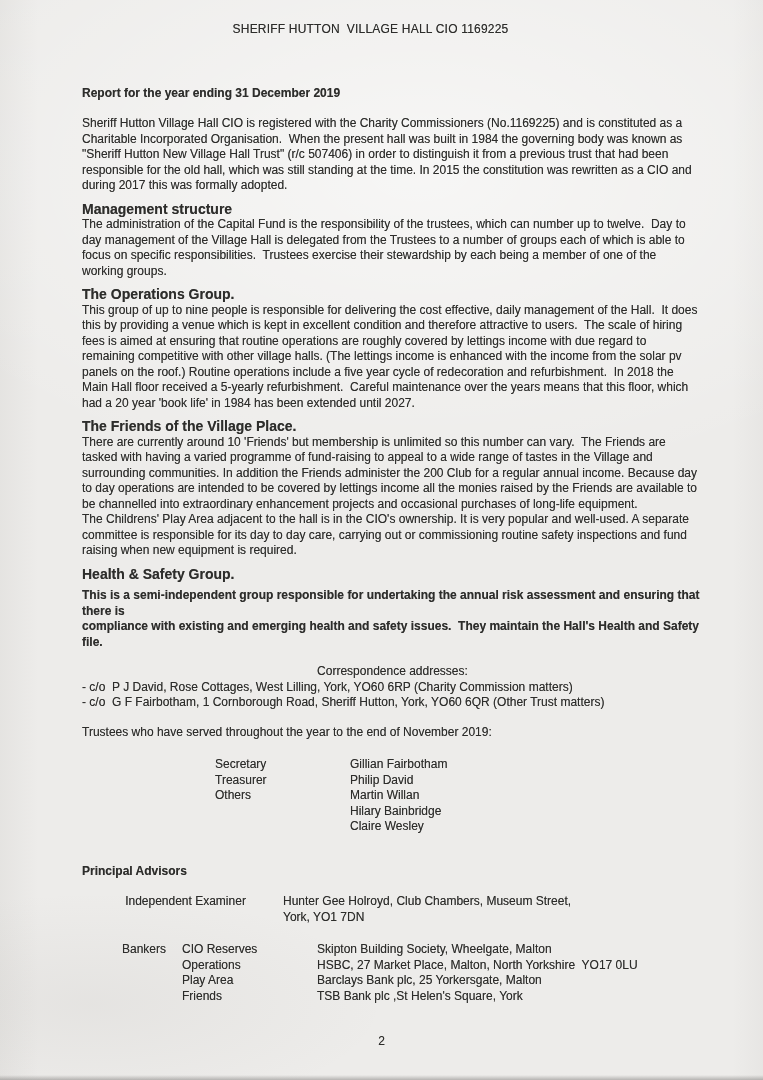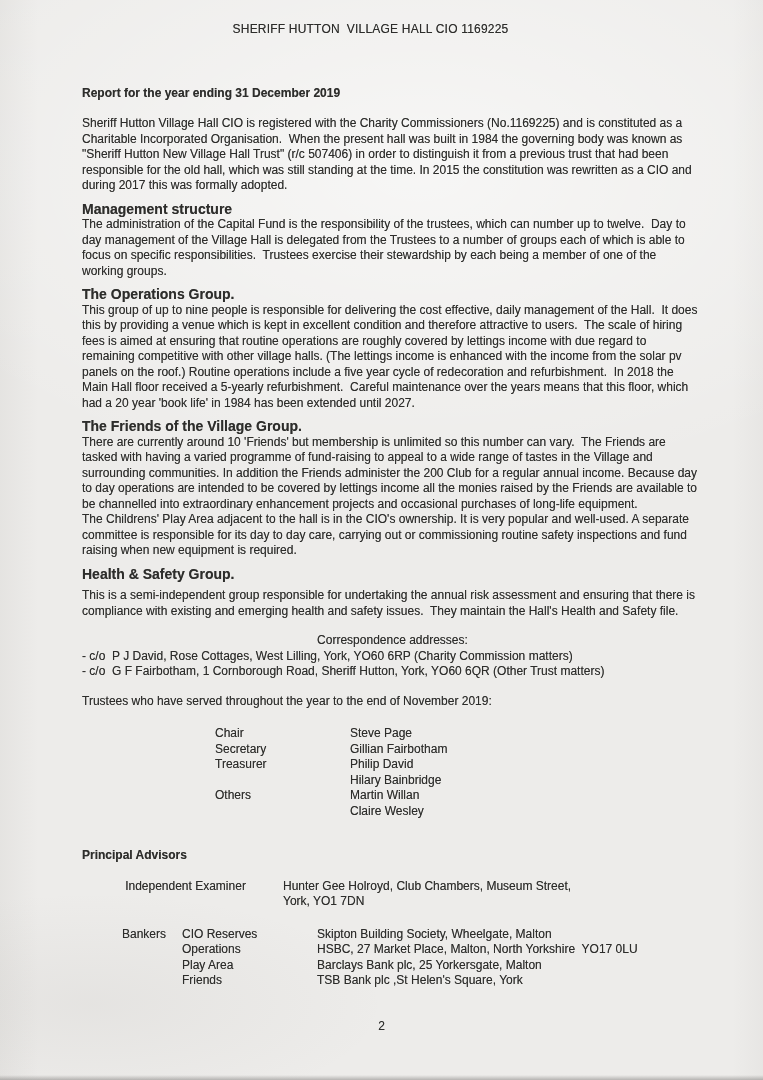--- a/index.html
+++ b/index.html
@@ -51,21 +51,21 @@
   .report-title {
     margin: 48px 0 15px 0;
     font-size: 12px;
     font-weight: bold;
   }
   .section-heading {
     margin: 8px 0 0 0;
     font-size: 14px;
     font-weight: bold;
   }
-  .health-body { margin-top: 6px; }
+  .health-body { margin-top: 6px; font-weight: bold; }
   .corr-title { margin-top: 14px; text-align: center; }
   .trustees-intro { margin-top: 14px; }
   .trustee-table { margin-top: 17px; padding-left: 133px; }
   .trustee-row { display: flex; }
   .trustee-role { width: 135px; flex: 0 0 135px; }
   .advisors-heading { margin: 29px 0 0 0; font-size: 12px; font-weight: bold; }
   .adv-row { display: flex; margin-top: 15px; padding-left: 6px; }
   .adv-label { width: 195px; flex: 0 0 195px; text-align: center; }
   .bankers { display: flex; margin-top: 17px; padding-left: 6px; margin-left: 34px; }
   .bankers-label { width: 60px; flex: 0 0 60px; }
@@ -100,21 +100,21 @@
 
     <p class="section-heading">The Operations Group.</p>
     <p class="para">This group of up to nine people is responsible for delivering the cost effective, daily management of the Hall.  It does
 this by providing a venue which is kept in excellent condition and therefore attractive to users.  The scale of hiring
 fees is aimed at ensuring that routine operations are roughly covered by lettings income with due regard to
 remaining competitive with other village halls. (The lettings income is enhanced with the income from the solar pv
 panels on the roof.) Routine operations include a five year cycle of redecoration and refurbishment.  In 2018 the
 Main Hall floor received a 5-yearly refurbishment.  Careful maintenance over the years means that this floor, which
 had a 20 year 'book life' in 1984 has been extended until 2027.</p>
 
-    <p class="section-heading">The Friends of the Village Group.</p>
+    <p class="section-heading">The Friends of the Village Place.</p>
     <p class="para">There are currently around 10 'Friends' but membership is unlimited so this number can vary.  The Friends are
 tasked with having a varied programme of fund-raising to appeal to a wide range of tastes in the Village and
 surrounding communities. In addition the Friends administer the 200 Club for a regular annual income. Because day
 to day operations are intended to be covered by lettings income all the monies raised by the Friends are available to
 be channelled into extraordinary enhancement projects and occasional purchases of long-life equipment.</p>
 
     <p class="para">The Childrens' Play Area adjacent to the hall is in the CIO's ownership. It is very popular and well-used. A separate
 committee is responsible for its day to day care, carrying out or commissioning routine safety inspections and fund
 raising when new equipment is required.</p>
 
@@ -123,38 +123,34 @@
 compliance with existing and emerging health and safety issues.  They maintain the Hall's Health and Safety file.</p>
 
     <p class="para corr-title">Correspondence addresses:</p>
     <p class="para">- c/o  P J David, Rose Cottages, West Lilling, York, YO60 6RP (Charity Commission matters)
 - c/o  G F Fairbotham, 1 Cornborough Road, Sheriff Hutton, York, YO60 6QR (Other Trust matters)</p>
 
     <p class="para trustees-intro">Trustees who have served throughout the year to the end of November 2019:</p>
 
     <div class="trustee-table">
       <div class="trustee-row">
-        <span class="trustee-role">Chair</span>
-        <span class="trustee-name">Steve Page</span>
-      </div>
-      <div class="trustee-row">
         <span class="trustee-role">Secretary</span>
         <span class="trustee-name">Gillian Fairbotham</span>
       </div>
       <div class="trustee-row">
         <span class="trustee-role">Treasurer</span>
         <span class="trustee-name">Philip David</span>
       </div>
       <div class="trustee-row">
+        <span class="trustee-role">Others</span>
+        <span class="trustee-name">Martin Willan</span>
+      </div>
+      <div class="trustee-row">
         <span class="trustee-role"></span>
         <span class="trustee-name">Hilary Bainbridge</span>
-      </div>
-      <div class="trustee-row">
-        <span class="trustee-role">Others</span>
-        <span class="trustee-name">Martin Willan</span>
       </div>
       <div class="trustee-row">
         <span class="trustee-role"></span>
         <span class="trustee-name">Claire Wesley</span>
       </div>
     </div>
 
     <p class="advisors-heading">Principal Advisors</p>
 
     <div class="adv-row">

